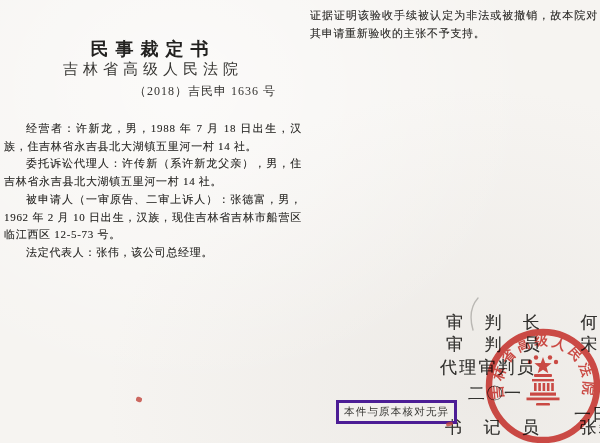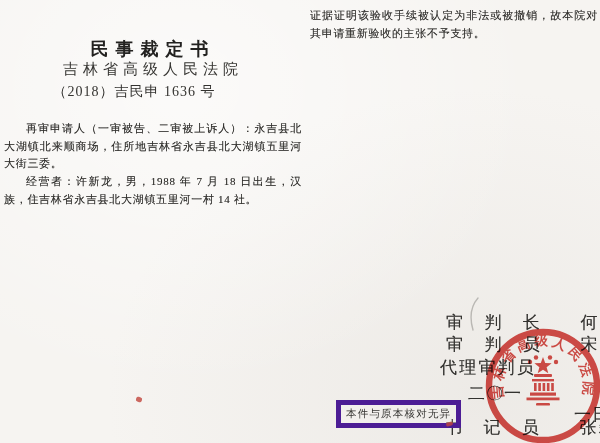--- a/index.html
+++ b/index.html
@@ -18,62 +18,64 @@
   .court-name{
     position:absolute;top:12px;left:0;width:100%;text-align:center;
     font-size:15px;font-weight:400;letter-spacing:5px;color:#353431;margin-top:48px;
   }
   .doc-title{
     position:absolute;top:37px;left:0;width:100%;text-align:center;
     font-family:"Liberation Sans","DejaVu Sans",sans-serif;
     font-size:18px;font-weight:bold;letter-spacing:7px;color:#232220;
   }
   .case-number{
-    position:absolute;top:83px;left:0;width:100%;text-align:center;
+    position:absolute;top:83px;left:12px;width:100%;text-align:right;
     padding-right:38px;box-sizing:border-box;
-    font-size:14px;letter-spacing:1px;color:#33322f;
+    font-size:12px;letter-spacing:1px;color:#33322f;
   }
   .body-text{position:absolute;left:0;width:100%;}
   .col-left .body-text{top:120px;}
   .col-right .body-text{top:7px;}
   .body-text p{
     margin:0;font-size:11px;line-height:17.7px;letter-spacing:.7px;
     text-align:justify;text-justify:inter-ideograph;color:#302f2c;
     text-shadow:0 0 .5px rgba(40,40,40,.45);
   }
   .body-text p.indent{text-indent:2em;}
   .sig-line{
     position:absolute;font-size:17px;letter-spacing:2.2px;
     color:#33322f;white-space:nowrap;text-shadow:0 0 .5px rgba(40,40,40,.4);
   }
   .stamp-box{
     position:absolute;left:336px;top:400px;
-    border:5px solid #4c1d95;padding:2px 5px 2px 5px;
+    border:3px solid #4c1d95;padding:2px 5px 2px 5px;
     font-size:10.5px;letter-spacing:1.2px;color:#343330;
     background:rgba(255,255,255,.15);white-space:nowrap;
   }
   .seal{
     position:absolute;left:483px;top:326px;width:120px;height:120px;
     mix-blend-mode:multiply;opacity:.92;
   }
   .pen-stroke{position:absolute;left:464px;top:296px;width:20px;height:36px;opacity:.55;}
   .red-mark{position:absolute;background:#c2453c;border-radius:2px;opacity:.8;}
   .red-mark.m1{left:136px;top:397px;width:6px;height:5px;transform:rotate(20deg);}
   .red-mark.m2{left:446px;top:422px;width:7px;height:4px;transform:rotate(-15deg);}
 </style>
 </head>
 <body>
 
 <div class="col col-left">
   <div class="court-name">吉林省高级人民法院</div>
   <div class="doc-title">民事裁定书</div>
   <div class="case-number">（2018）吉民申 1636 号</div>
   <div class="body-text">
-    <p class="indent">再审申请人（一审被告、二审被上诉人）：永吉县北大湖镇北来顺商场，住所地吉林省永吉县北大湖镇五里河大街三委。</p>
     <p class="indent">经营者：许新龙，男，1988 年 7 月 18 日出生，汉族，住吉林省永吉县北大湖镇五里河一村 14 社。</p>
+    <p class="indent">委托诉讼代理人：许传新（系许新龙父亲），男，住吉林省永吉县北大湖镇五里河一村 14 社。</p>
+    <p class="indent">被申请人（一审原告、二审上诉人）：张德富，男，1962 年 2 月 10 日出生，汉族，现住吉林省吉林市船营区临江西区 12-5-73 号。</p>
+    <p class="indent">法定代表人：张伟，该公司总经理。</p>
   </div>
 </div>
 
 <div class="col col-right">
   <div class="body-text">
     <p>证据证明该验收手续被认定为非法或被撤销，故本院对其申请重新验收的主张不予支持。</p>
   </div>
 </div>
 
 <div class="sig-line" style="left:446px;top:311px;">审　判　长　　何　妍</div>

